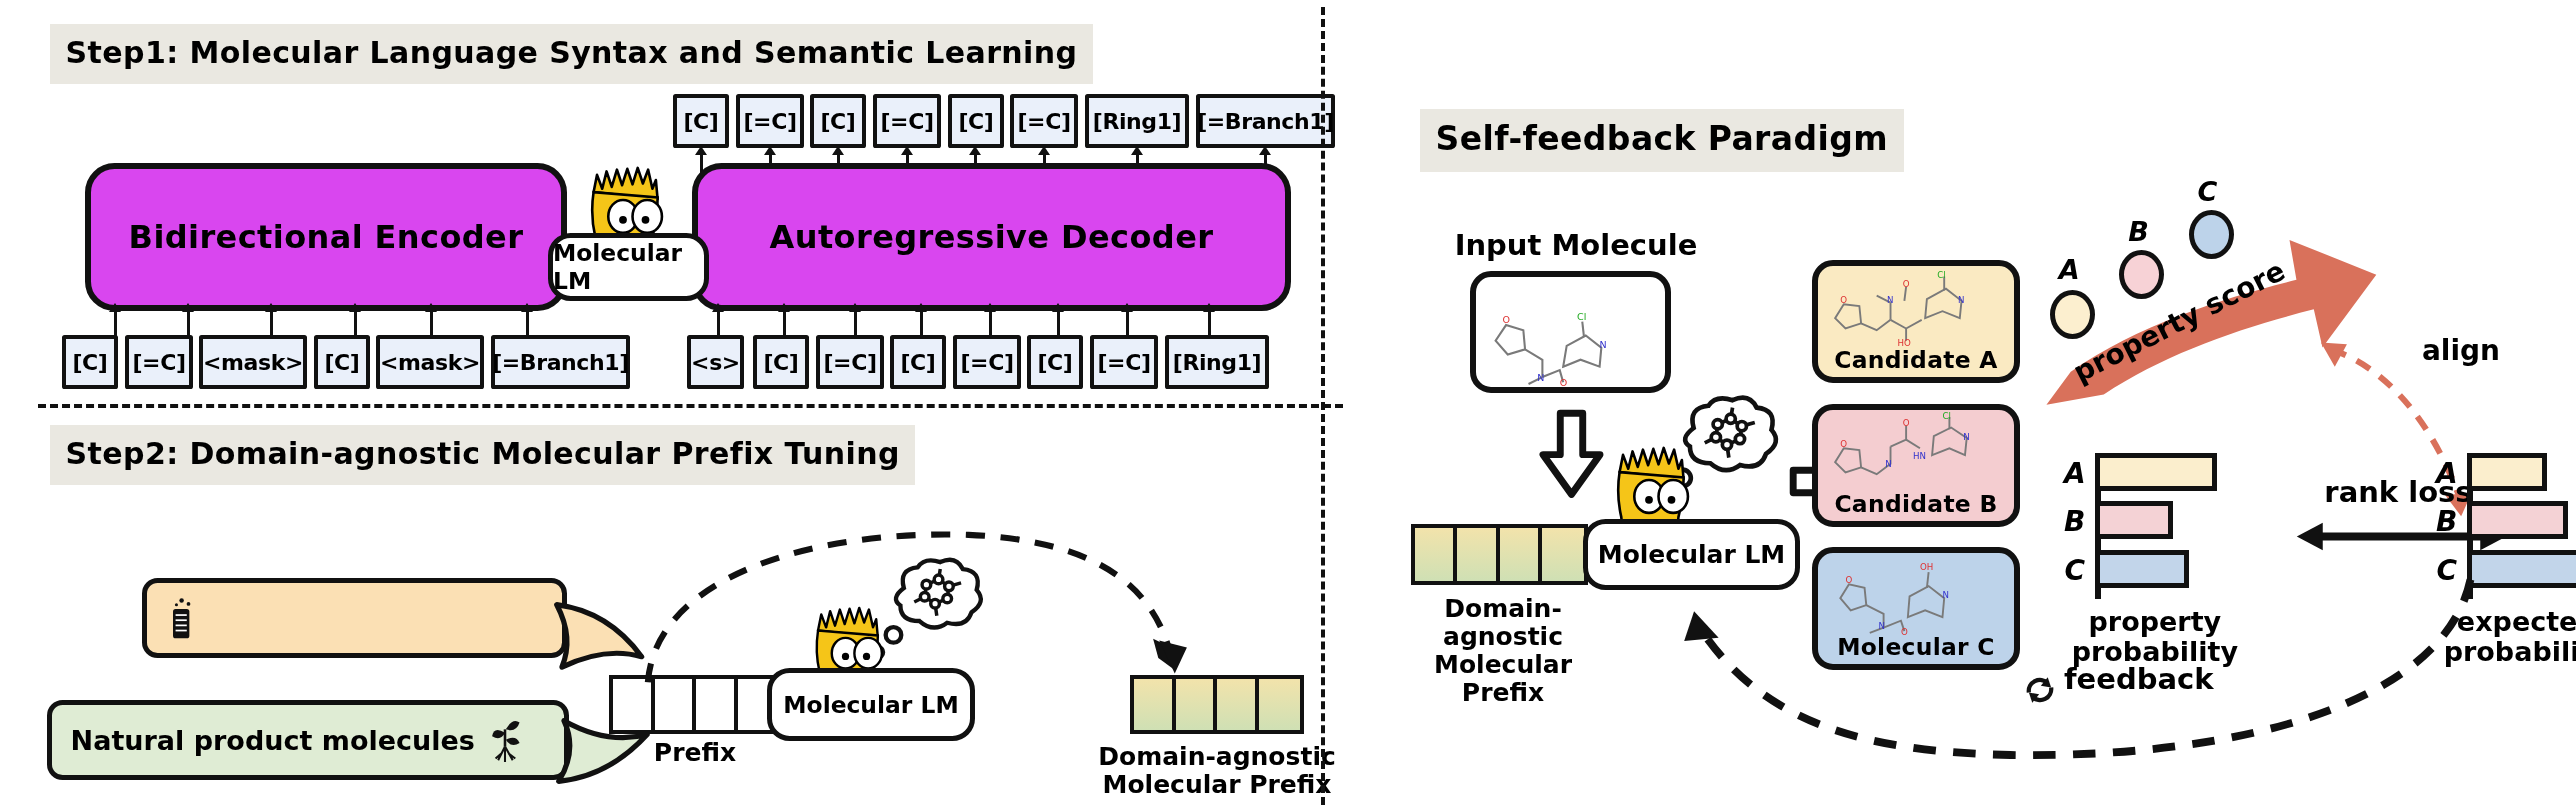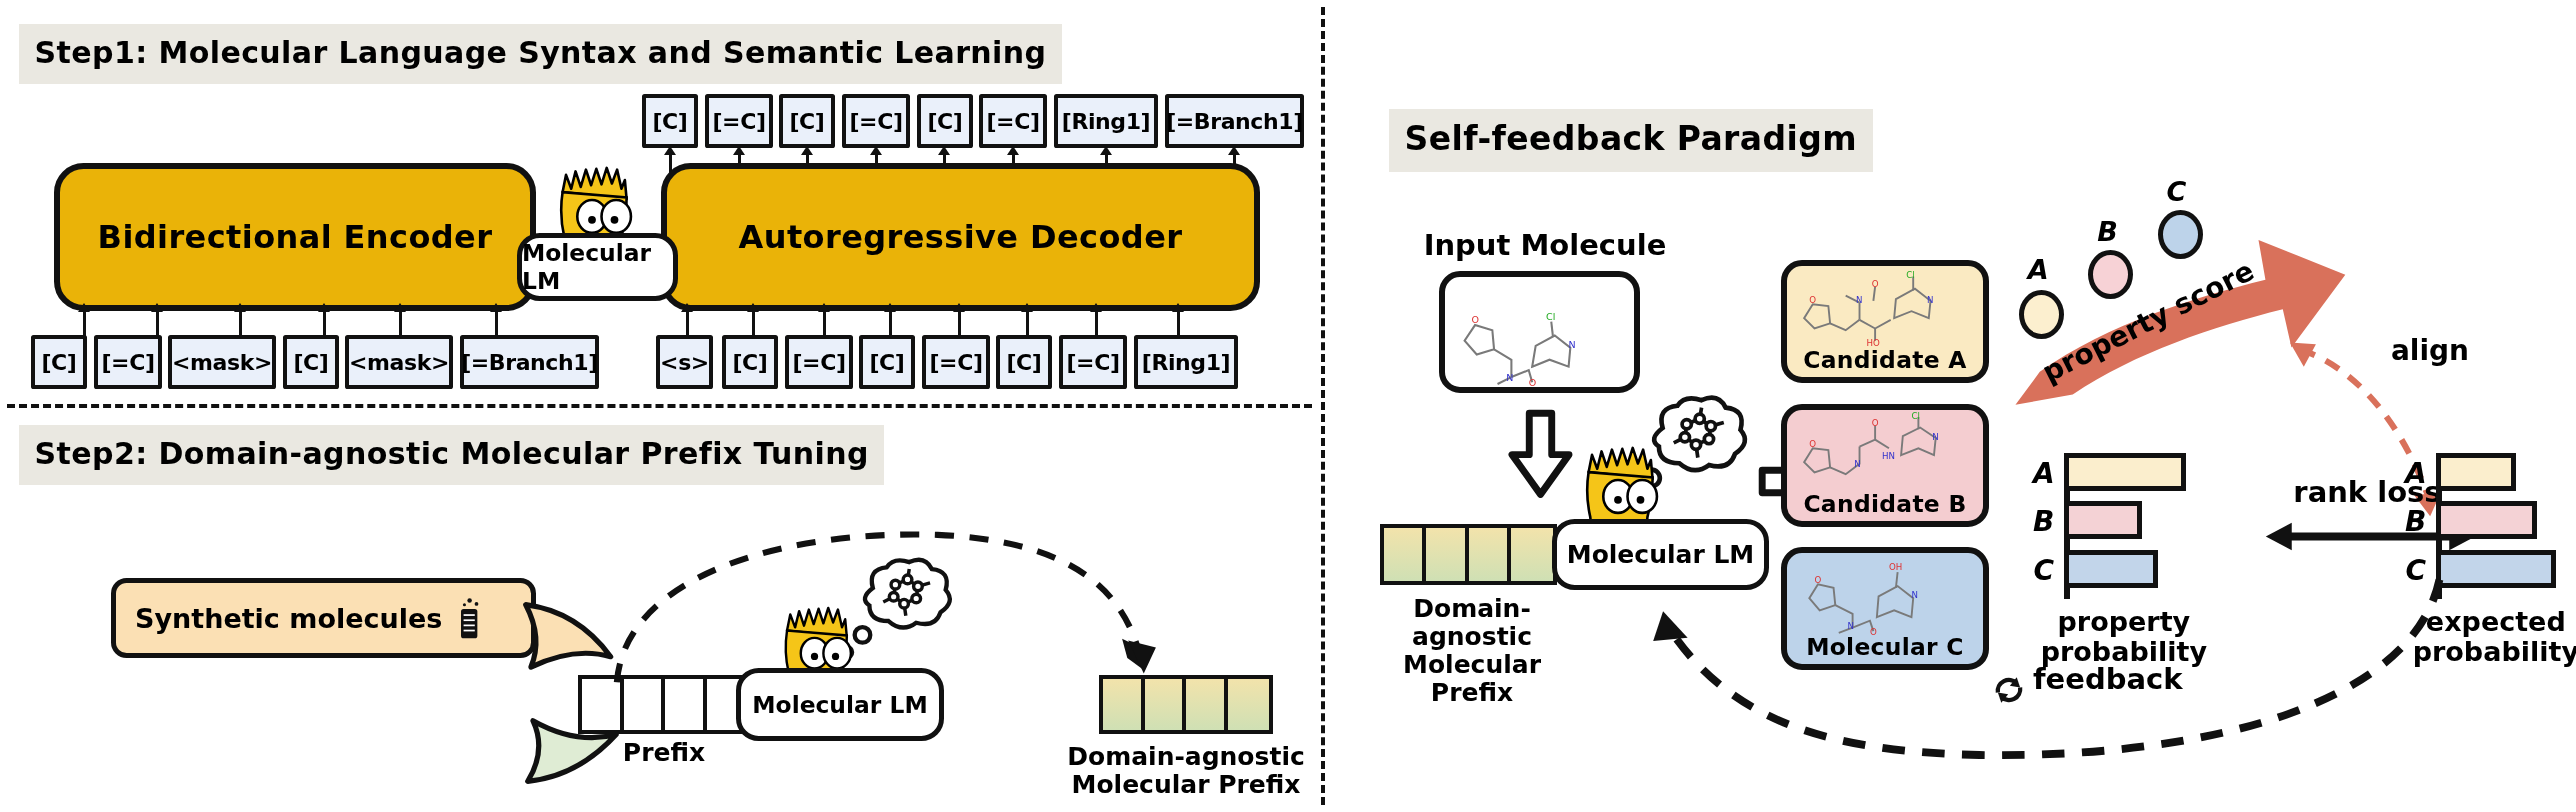--- a/index.html
+++ b/index.html
@@ -1,34 +1,34 @@
 <!DOCTYPE html>
 <html style="font-size:14px"><head>
 <meta charset="utf-8">
 <style>
   html,body{margin:0;padding:0;background:#ffffff;}
   body{width:2576px;height:812px;position:relative;overflow:hidden;
        font-family:"DejaVu Sans","Liberation Sans",sans-serif;color:#000;}
-  .panel{position:absolute;}
+  .panel{position:absolute;margin-left:31px;}
 
   
   .sect-title{position:absolute;background:#eae8e1;display:flex;align-items:center;
     padding:3.5px 15.6px 7px 15.6px;font-weight:700;letter-spacing:0.4px;white-space:nowrap;}
 
   
   .vdash{position:absolute;border-left:4.3px dashed #111;}
   .hdash{position:absolute;border-top:4.3px dashed #111;}
 
   
   .tok{position:absolute;background:#eaf0fa;border:4.3px solid #111;border-radius:2.6px;
     display:flex;align-items:center;justify-content:center;font-size:22px;font-weight:700;
     box-sizing:border-box;white-space:nowrap;letter-spacing:-0.4px;}
 
   
-  .module{position:absolute;border:6px solid #111;border-radius:29.5px;background:#eab308;
+  .module{position:absolute;border:6px solid #111;border-radius:29.5px;background:#d946ef;
     display:flex;align-items:center;justify-content:center;box-sizing:border-box;
     font-size:32px;font-weight:700;letter-spacing:0.4px;}
   .lmbox{position:absolute;border:5.2px solid #111;border-radius:22.6px;background:#fff;
     display:flex;align-items:center;justify-content:center;box-sizing:border-box;
     font-size:23.4px;font-weight:700;z-index:6;}
 
   
   .uarr{position:absolute;width:2.6px;background:#111;}
   .uarr:after{content:"";position:absolute;left:50%;top:-7.8px;transform:translateX(-50%);
     border-left:6px solid transparent;border-right:6px solid transparent;border-bottom:9.5px solid #111;}
@@ -148,41 +148,52 @@
     <div class="tok" style="left:996px;top:335px;width:56px;height:54px;">[C]</div>
     <div class="tok" style="left:1059px;top:335px;width:68px;height:54px;">[=C]</div>
     <div class="tok" style="left:1134px;top:335px;width:104px;height:54px;">[Ring1]</div>
   </div>
 
   <div class="hdash" style="left:7px;top:404px;width:1305px;"></div>
 
   <div class="sect-title" style="left:19px;top:425px;height:49px;font-size:30px;">Step2: Domain-agnostic Molecular Prefix Tuning</div>
 
   <div class="bubble" style="left:111px;top:578px;width:425px;height:80px;background:#fbe0b4;">
-    <span>Synthetic molecules</span>
     <span style="width:29.5px;height:43px;">
       <svg width="29.5" height="43" viewBox="0 0 34 50">
         <circle cx="18" cy="4" r="2.6" fill="#111"></circle>
           <circle cx="26" cy="8" r="2.2" fill="#111"></circle>
           <circle cx="12" cy="9" r="1.8" fill="#111"></circle>
         <rect x="8" y="14" width="19" height="34" rx="3" fill="#111"></rect>
         <rect x="11" y="20" width="13" height="2" fill="#fff"></rect>
         <rect x="11" y="26" width="13" height="2" fill="#fff"></rect>
         <rect x="11" y="32" width="13" height="2" fill="#fff"></rect>
         <rect x="11" y="38" width="13" height="2" fill="#fff"></rect>
       </svg>
     </span>
   </div>
 
   <div style="position:absolute;left:524px;top:601px;">
     <svg width="104" height="75" viewBox="0 0 120 86">
       <path d="M2 4 Q62 12 100 64 Q58 52 8 76 Q22 42 2 4 Z" fill="#fbe0b4" stroke="#111" stroke-width="6" stroke-linejoin="round"></path>
     </svg>
   </div>
 
+  <div class="bubble" style="left:15.6px;top:700px;width:522px;height:80px;background:#dfecd4;">
+    <span>Natural product molecules</span>
+    <span style="width:36px;height:47px;">
+      <svg width="36" height="47" viewBox="0 0 42 54">
+        <path d="M21 34 L21 14" stroke="#111" stroke-width="3"></path>
+        <path d="M21 18 Q8 10 6 22 Q16 28 21 18 Z" fill="#111"></path>
+        <path d="M22 14 Q30 0 38 6 Q34 18 22 14 Z" fill="#111"></path>
+        <path d="M22 26 Q34 20 38 30 Q28 36 22 26 Z" fill="#111"></path>
+        <path d="M21 34 L13 50 M21 34 L21 52 M21 34 L30 50 M17 42 L10 48 M25 42 L33 48" stroke="#111" stroke-width="2.4" fill="none"></path>
+      </svg>
+    </span>
+  </div>
   <div style="position:absolute;left:526px;top:717px;">
     <svg width="104" height="75" viewBox="0 0 120 86">
       <path d="M2 74 Q60 68 104 20 Q58 32 8 4 Q24 38 2 74 Z" fill="#dfecd4" stroke="#111" stroke-width="6" stroke-linejoin="round"></path>
     </svg>
   </div>
 
   <div class="cellrow" style="left:578px;top:675px;width:174px;height:59px;">
     <i style="width:43px;"></i>
       <i style="width:43px;"></i>
       <i style="width:43px;"></i>

